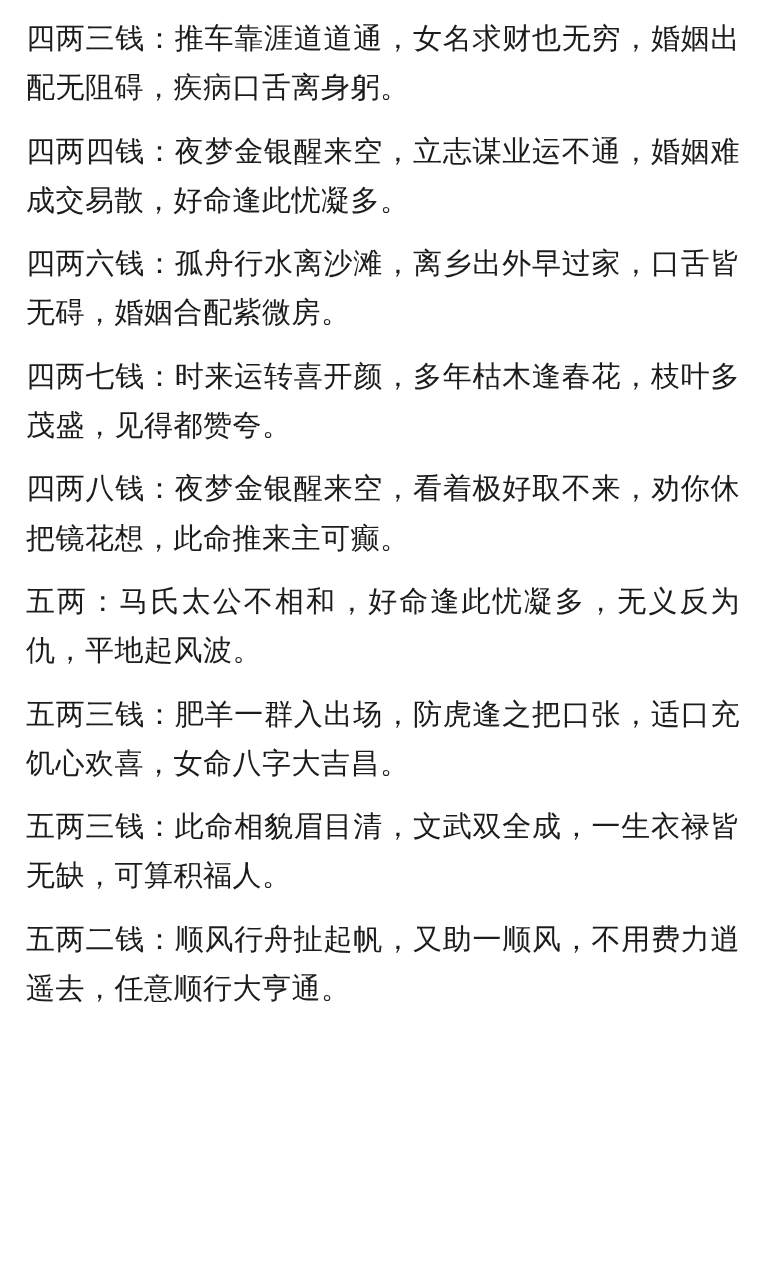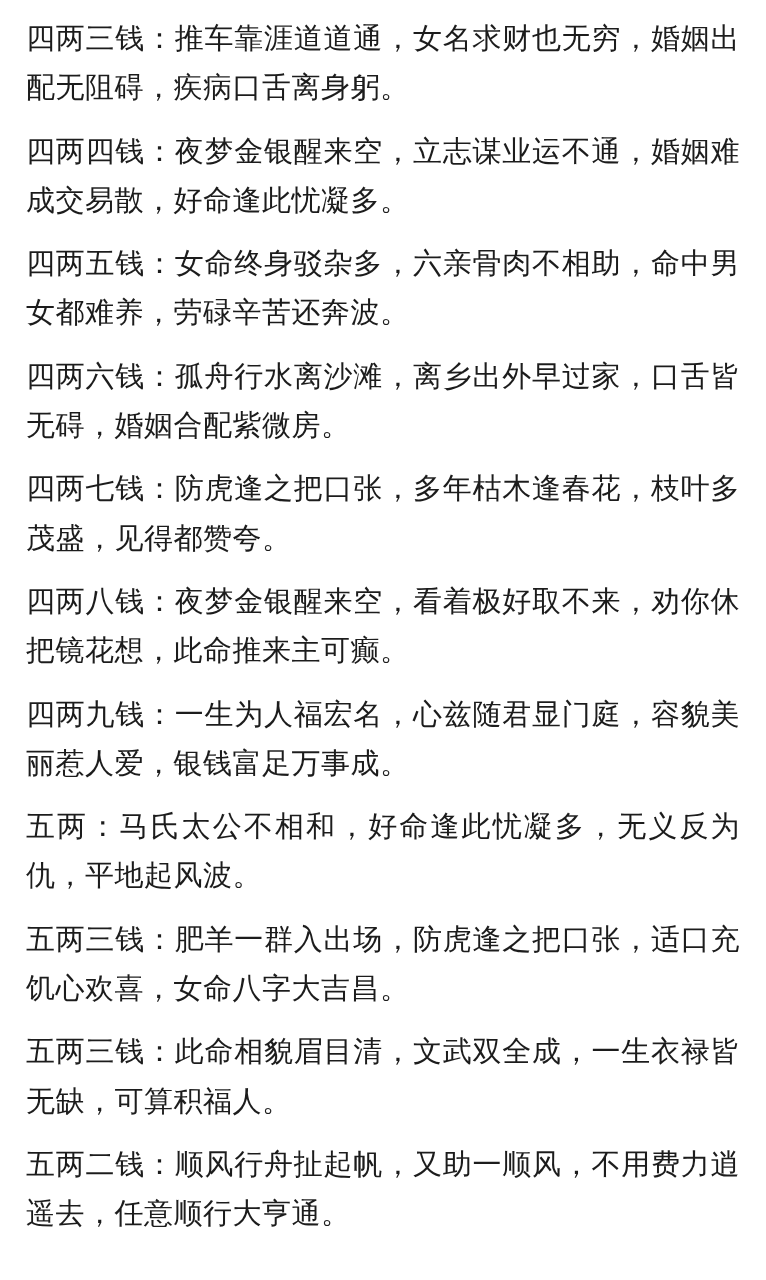--- a/index.html
+++ b/index.html
@@ -33,22 +33,20 @@
   .entry:last-child {
     margin-bottom: 0;
   }
 </style>
 </head>
 <body>
 
 <div class="page">
   <p class="entry">四两三钱：推车靠涯道道通，女名求财也无穷，婚姻出配无阻碍，疾病口舌离身躬。</p>
   <p class="entry">四两四钱：夜梦金银醒来空，立志谋业运不通，婚姻难成交易散，好命逢此忧凝多。</p>
-  <p class="entry">四两五钱：女命终身驳杂多，六亲骨肉不相助，命中男女都难养，劳碌辛苦还奔波。</p>
   <p class="entry">四两六钱：孤舟行水离沙滩，离乡出外早过家，口舌皆无碍，婚姻合配紫微房。</p>
-  <p class="entry">四两七钱：防虎逢之把口张，多年枯木逢春花，枝叶多茂盛，见得都赞夸。</p>
+  <p class="entry">四两七钱：时来运转喜开颜，多年枯木逢春花，枝叶多茂盛，见得都赞夸。</p>
   <p class="entry">四两八钱：夜梦金银醒来空，看着极好取不来，劝你休把镜花想，此命推来主可癫。</p>
-  <p class="entry">四两九钱：一生为人福宏名，心兹随君显门庭，容貌美丽惹人爱，银钱富足万事成。</p>
   <p class="entry">五两：马氏太公不相和，好命逢此忧凝多，无义反为仇，平地起风波。</p>
   <p class="entry">五两三钱：肥羊一群入出场，防虎逢之把口张，适口充饥心欢喜，女命八字大吉昌。</p>
   <p class="entry">五两三钱：此命相貌眉目清，文武双全成，一生衣禄皆无缺，可算积福人。</p>
   <p class="entry">五两二钱：顺风行舟扯起帆，又助一顺风，不用费力逍遥去，任意顺行大亨通。</p>
 </div>
 
 </body></html>

